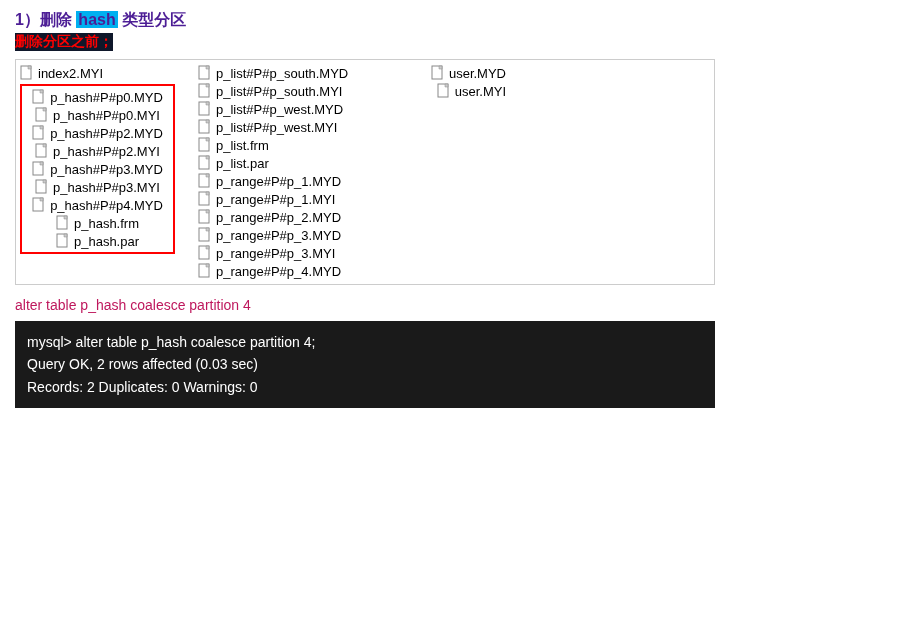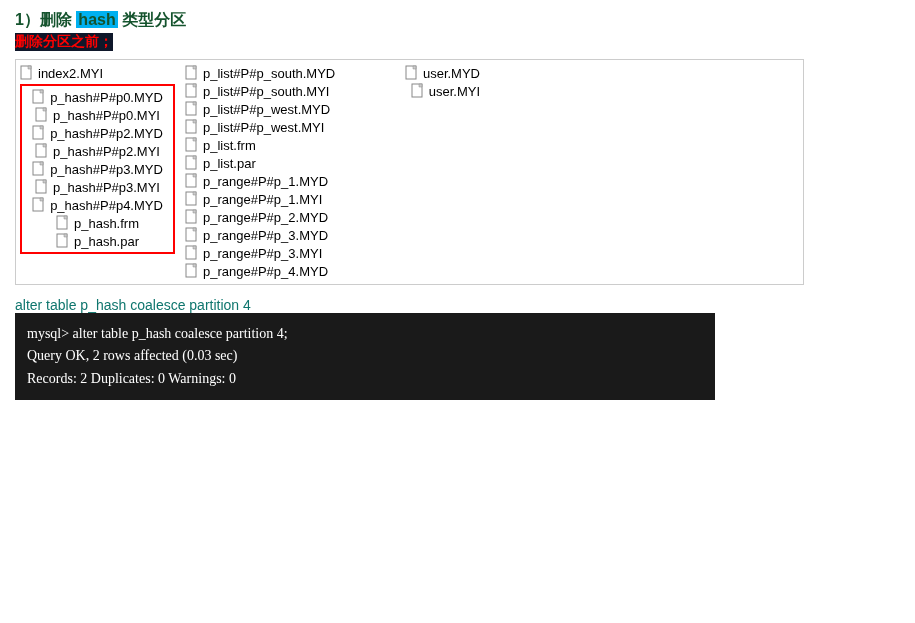--- a/index.html
+++ b/index.html
@@ -16,21 +16,21 @@
       padding: 10px 15px;
     }
 
     
     .title-section {
       margin-bottom: 4px;
     }
     .main-title {
       font-size: 16px;
       font-weight: bold;
-      color: #14532d;
+      color: #4c1d95;
       display: inline;
     }
     .main-title .highlight {
       background-color: #00b0f0;
       padding: 0 2px;
     }
     .subtitle {
       font-size: 14px;
       font-weight: bold;
       color: #ff0000;
@@ -38,23 +38,23 @@
       display: inline-block;
       margin-top: 2px;
     }
 
     
     .file-browser {
       display: flex;
       flex-direction: row;
       margin-top: 8px;
       border: 1px solid #ccc;
-      width: 789px;
+      width: 700px;
       padding: 4px;
-      gap: 0;
+      gap: 13px;
     }
 
     .file-column {
       display: flex;
       flex-direction: column;
       min-width: 180px;
       padding-right: 10px;
     }
 
     .file-column.highlighted {
@@ -84,31 +84,31 @@
     }
 
     .file-name {
       font-size: 13px;
     }
 
     
     .sql-command {
       margin-top: 12px;
       font-size: 14px;
-      color: #0f766e;
+      color: #be185d;
       font-family: Arial, sans-serif;
     }
 
     
     .terminal {
-      margin-top: 0;
+      margin-top: 8px;
       background-color: #1a1a1a;
       color: #fff;
       padding: 10px 12px;
-      font-family: Liberation Serif, serif;
+      font-family: Liberation Sans, sans-serif;
       font-size: 14px;
       width: 700px;
       line-height: 1.6;
     }
 
     .terminal .prompt {
       color: #fff;
     }
 
     .col3 {

